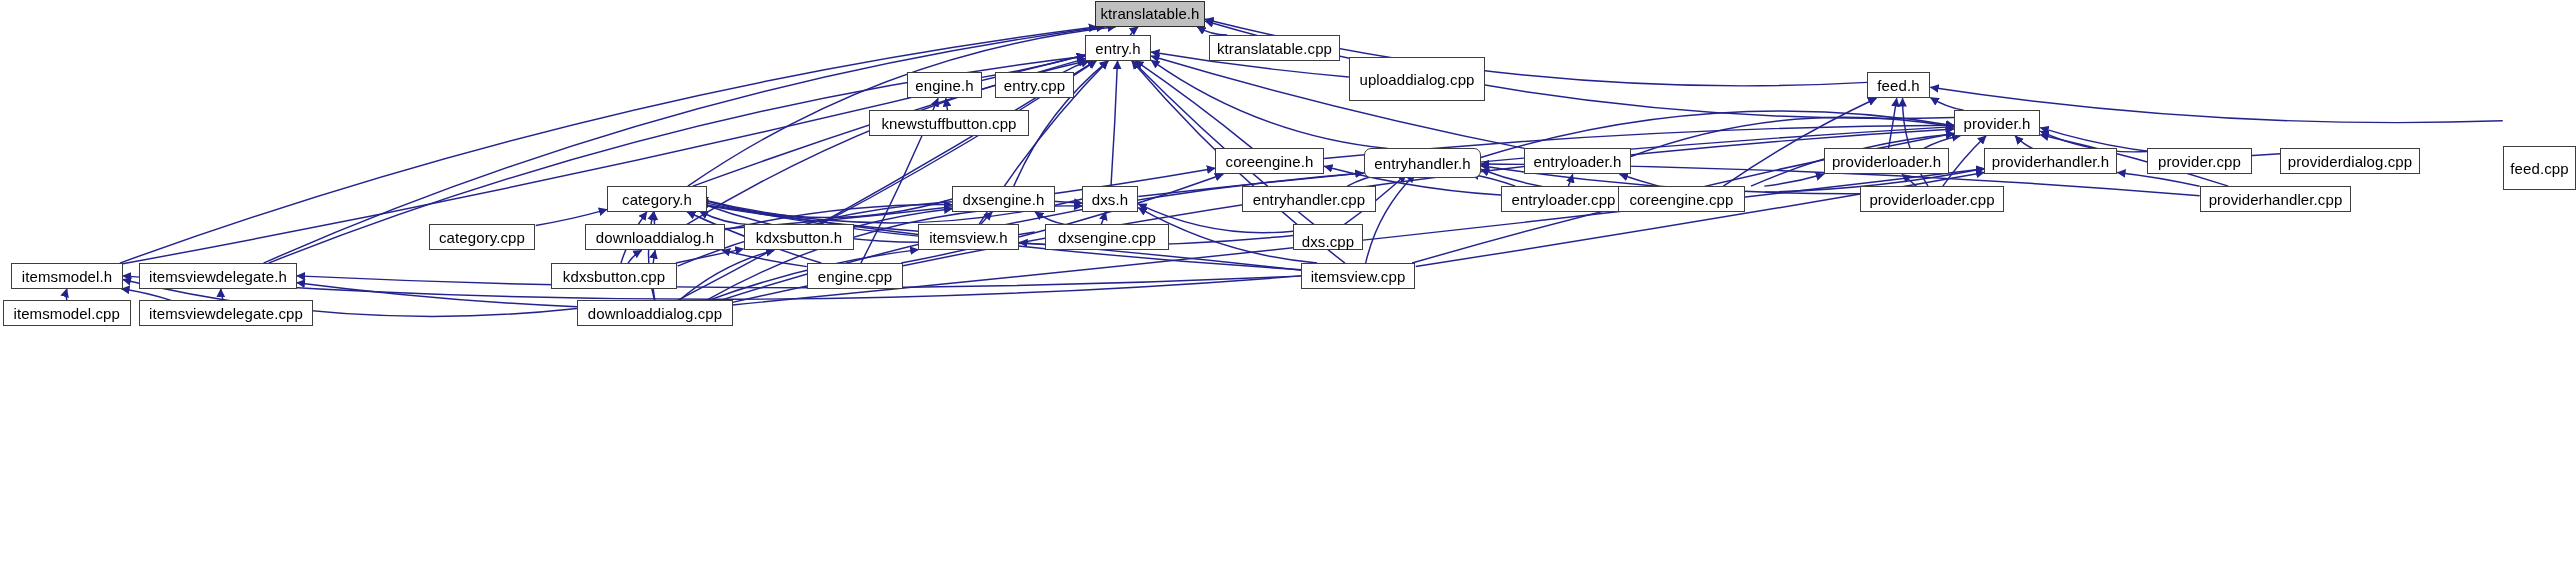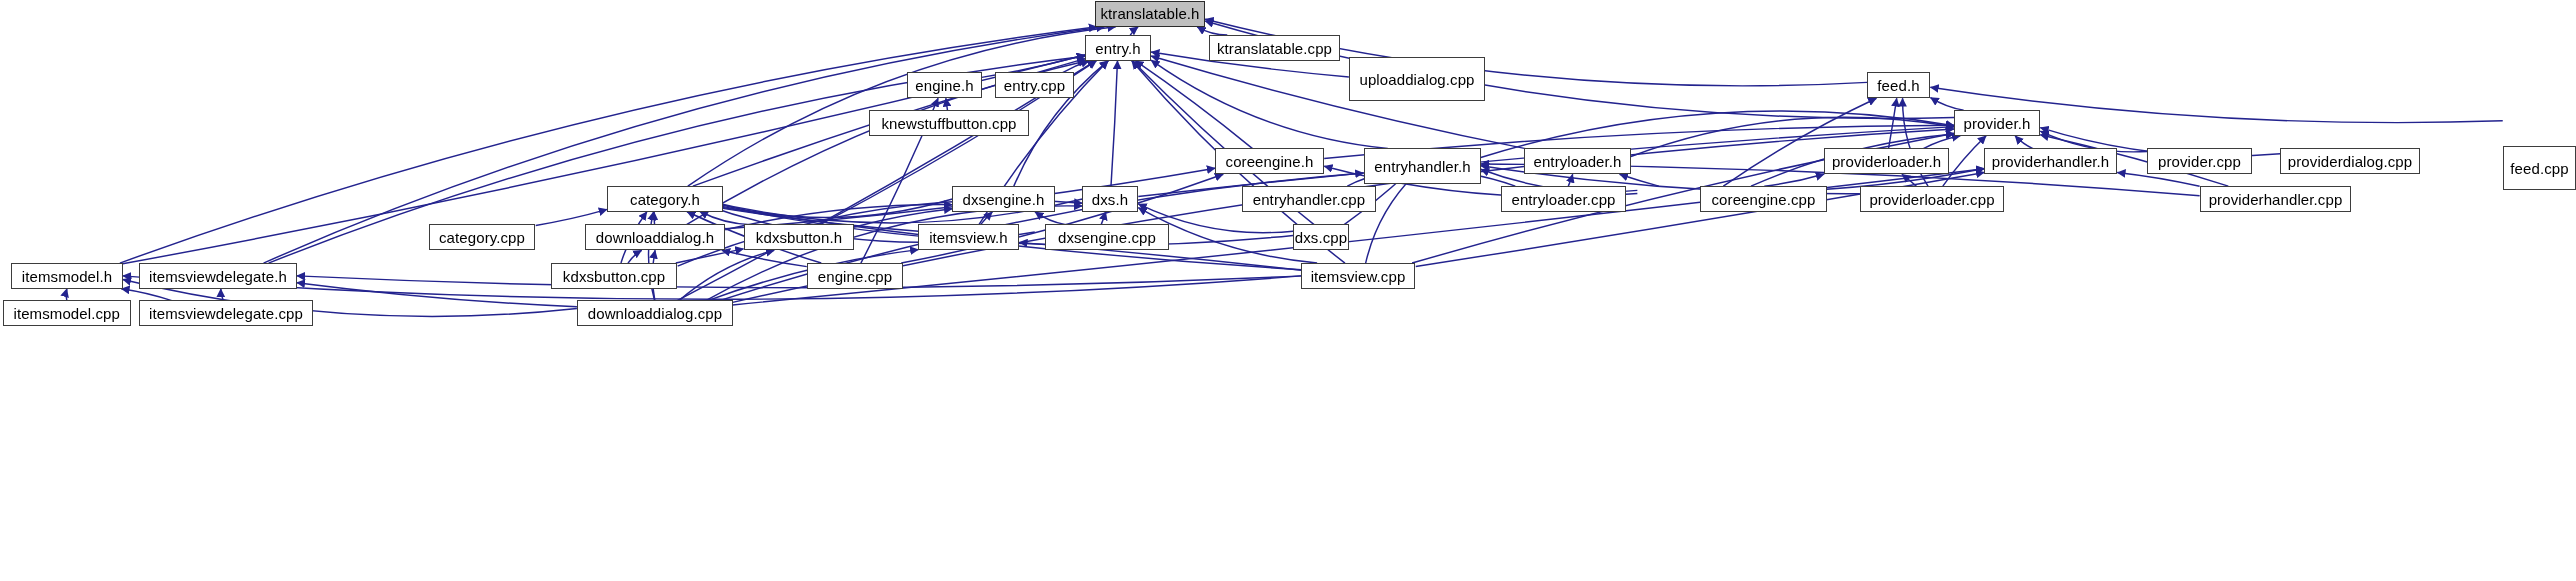--- a/index.html
+++ b/index.html
@@ -191,54 +191,54 @@
       </div>
       <div class="gnode" style="left: 1954px; top: 110px; width: 86px; height: 26px; text-align: center;">
         <span class="gnode-label">provider.h</span>
       </div>
       <div class="gnode" style="left: 2503px; top: 110px; width: 73px; height: 44px; margin-top: 36px;">
         <span class="gnode-label">feed.cpp</span>
       </div>
       <div class="gnode" style="left: 1215px; top: 148px; width: 109px; height: 26px;">
         <span class="gnode-label">coreengine.h</span>
       </div>
-      <div class="gnode" style="left: 1364px; top: 148px; width: 117px; height: 36px;">
+      <div class="gnode" style="left: 1364px; top: 148px; width: 117px; height: 30px; border-radius: 7px;">
         <span class="gnode-label">entryhandler.h</span>
       </div>
       <div class="gnode" style="left: 1524px; top: 148px; width: 107px; height: 26px;">
         <span class="gnode-label">entryloader.h</span>
       </div>
       <div class="gnode" style="left: 1824px; top: 148px; width: 125px; height: 26px;">
         <span class="gnode-label">providerloader.h</span>
       </div>
       <div class="gnode" style="left: 1984px; top: 148px; width: 133px; height: 26px;">
         <span class="gnode-label">providerhandler.h</span>
       </div>
       <div class="gnode" style="left: 2147px; top: 148px; width: 105px; height: 26px;">
         <span class="gnode-label">provider.cpp</span>
       </div>
       <div class="gnode" style="left: 2280px; top: 148px; width: 140px; height: 26px;">
         <span class="gnode-label">providerdialog.cpp</span>
       </div>
-      <div class="gnode" style="left: 607px; top: 186px; width: 116px; height: 26px;">
+      <div class="gnode" style="left: 607px; top: 186px; width: 100px; height: 26px;">
         <span class="gnode-label">category.h</span>
       </div>
       <div class="gnode" style="left: 952px; top: 186px; width: 103px; height: 26px;">
         <span class="gnode-label">dxsengine.h</span>
       </div>
       <div class="gnode" style="left: 1082px; top: 186px; width: 56px; height: 26px; text-align: right;">
         <span class="gnode-label">dxs.h</span>
       </div>
       <div class="gnode" style="left: 1242px; top: 186px; width: 134px; height: 26px;">
         <span class="gnode-label">entryhandler.cpp</span>
       </div>
       <div class="gnode" style="left: 1501px; top: 186px; width: 125px; height: 26px;">
         <span class="gnode-label">entryloader.cpp</span>
       </div>
-      <div class="gnode" style="left: 1700px; top: 186px; width: 127px; height: 26px;">
+      <div class="gnode" style="left: 1618px; top: 186px; width: 127px; height: 26px;">
         <span class="gnode-label">coreengine.cpp</span>
       </div>
       <div class="gnode" style="left: 1860px; top: 186px; width: 144px; height: 26px;">
         <span class="gnode-label">providerloader.cpp</span>
       </div>
       <div class="gnode" style="left: 2200px; top: 186px; width: 151px; height: 26px;">
         <span class="gnode-label">providerhandler.cpp</span>
       </div>
       <div class="gnode" style="left: 429px; top: 224px; width: 106px; height: 26px;">
         <span class="gnode-label">category.cpp</span>
@@ -248,21 +248,21 @@
       </div>
       <div class="gnode" style="left: 744px; top: 224px; width: 110px; height: 26px;">
         <span class="gnode-label">kdxsbutton.h</span>
       </div>
       <div class="gnode" style="left: 918px; top: 224px; width: 101px; height: 26px;">
         <span class="gnode-label">itemsview.h</span>
       </div>
       <div class="gnode" style="left: 1035px; top: 224px; width: 124px; height: 26px; margin-left: 10px;">
         <span class="gnode-label">dxsengine.cpp</span>
       </div>
-      <div class="gnode" style="left: 1293px; top: 224px; width: 56px; height: 26px;">
+      <div class="gnode" style="left: 1293px; top: 224px; width: 70px; height: 26px; align-items: flex-end;">
         <span class="gnode-label">dxs.cpp</span>
       </div>
       <div class="gnode" style="left: 11px; top: 263px; width: 112px; height: 26px;">
         <span class="gnode-label">itemsmodel.h</span>
       </div>
       <div class="gnode" style="left: 139px; top: 263px; width: 158px; height: 26px;">
         <span class="gnode-label">itemsviewdelegate.h</span>
       </div>
       <div class="gnode" style="left: 551px; top: 263px; width: 126px; height: 26px;">
         <span class="gnode-label">kdxsbutton.cpp</span>

